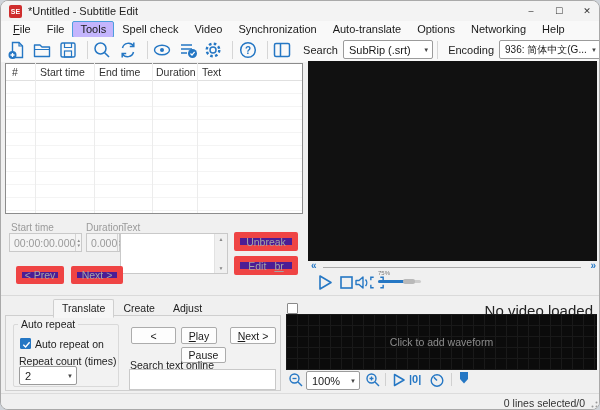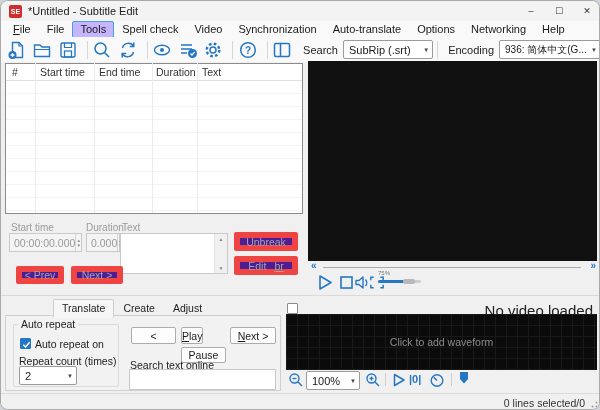--- a/index.html
+++ b/index.html
@@ -300,21 +300,21 @@
     </svg>
   </div>
   <span class="cblabel" style="left:34px;top:337px">Auto repeat on</span>
   <span class="cblabel" style="left:18px;top:354px">Repeat count (times)</span>
   <div class="combo abs" style="left:18px;top:365px;width:58px">
     <span>2</span>
     <span class="arrow">▼</span>
   </div>
 
   <div class="btn normal" style="left:130px;top:326px;width:45px;height:17px">&lt;</div>
-  <div class="btn normal" style="left:180px;top:326px;width:22px;height:17px">
+  <div class="btn normal" style="left:180px;top:326px;width:36px;height:17px">
       <span class="accel-first" style="text-align:center;width:100%">Play</span>
     </div>
   <div class="btn normal" style="left:229px;top:326px;width:46px;height:17px">
       <span class="accel-first" style="text-align:center;width:100%">Next &gt;</span>
     </div>
   <div class="btn normal" style="left:180px;top:346px;width:45px;height:16px">Pause</div>
   <span class="cblabel" style="left:129px;top:358px">Search text online</span>
   <div class="abs" style="left:128px;top:368px;width:147px;height:21px;background:#fff;border:1px solid #c9c9c9"></div>
 
   <div class="checkbox abs" style="left:286px;top:302px"></div>

